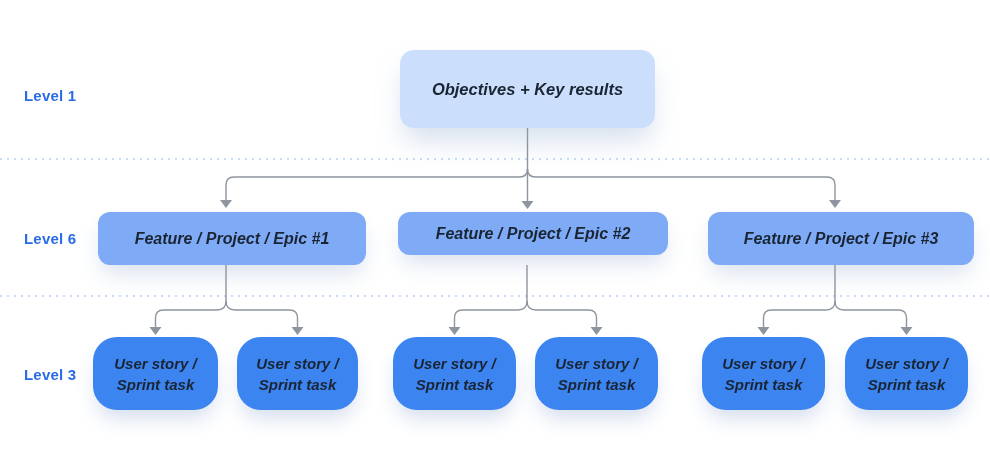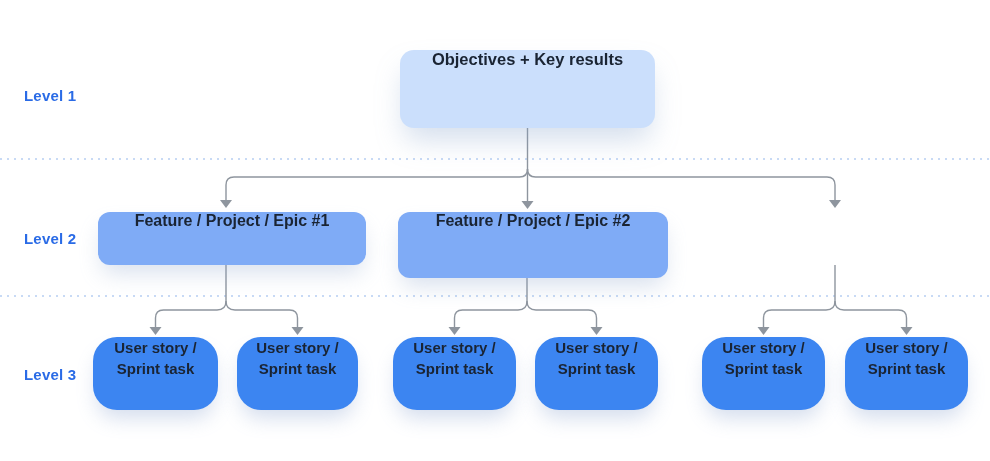--- a/index.html
+++ b/index.html
@@ -34,26 +34,27 @@
     color: var(--label-text, #2a6be6);
     letter-spacing: 0.2px;
     white-space: nowrap;
   }
   .level-label-1 { top: 87px; }
   .level-label-2 { top: 230px; }
   .level-label-3 { top: 366px; }
   .node {
     position: absolute;
     display: flex;
-    align-items: flex-start;
+    align-items: center;
     justify-content: center;
     text-align: center;
     color: var(--node-text, #1a2433);
     font-weight: bold;
     box-sizing: border-box;
+    font-style: italic;
   }
   .lvl1 {
     background: var(--level1-fill, #cbdffc);
     border-radius: 14px;
     font-size: 16.5px;
     box-shadow: 0 16px 28px -4px rgba(136, 162, 203, 0.35);
   }
   .lvl2 {
     background: var(--level2-fill, #7fabf6);
     border-radius: 12px;
@@ -85,21 +86,21 @@
 </style>
 </head>
 <body>
 
 <div class="canvas">
 
   <div class="divider divider-1"></div>
   <div class="divider divider-2"></div>
 
   <div class="level-label level-label-1">Level 1</div>
-  <div class="level-label level-label-2">Level 2</div>
+  <div class="level-label level-label-2">Level 6</div>
   <div class="level-label level-label-3">Level 3</div>
 
   <svg class="connectors" width="990" height="461" viewBox="0 0 990 461">
 
     <path d="M527.5 128 V201"></path>
     <path d="M527.5 169 Q527.5 177 519.5 177 H234 Q226 177 226 185 V200"></path>
     <path d="M527.5 169 Q527.5 177 535.5 177 H827 Q835 177 835 185 V200"></path>
     <polygon points="521.5,201 533.5,201 527.5,209"></polygon>
     <polygon points="220,200 232,200 226,208"></polygon>
     <polygon points="829,200 841,200 835,208"></polygon>
@@ -123,22 +124,25 @@
     <polygon points="900.5,327 912.5,327 906.5,335"></polygon>
   </svg>
 
   <div class="node lvl1" style="left:400px; top:50px; width:255px; height:78px;">
     <span>Objectives + Key results</span>
   </div>
 
   <div class="node lvl2" style="left:92px; top:212px; width:268px; height:53px;">
     <span>Feature / Project / Epic #1</span>
   </div>
-  <div class="node lvl2" style="left:392px; top:212px; width:270px; height:66px;">
+  <div class="node lvl2" style="left:392px; top:212px; width:270px; height:43px;">
     <span>Feature / Project / Epic #2</span>
+  </div>
+  <div class="node lvl2" style="left:702px; top:212px; width:266px; height:53px;">
+    <span>Feature / Project / Epic #3</span>
   </div>
 
   <div class="node lvl3" style="left:93px; top:337px; width:125px; height:73px;">
     <span>
       <span class="line">User story /</span>
       <span class="line">Sprint task</span>
     </span>
   </div>
   <div class="node lvl3" style="left:237px; top:337px; width:121px; height:73px;">
     <span>

